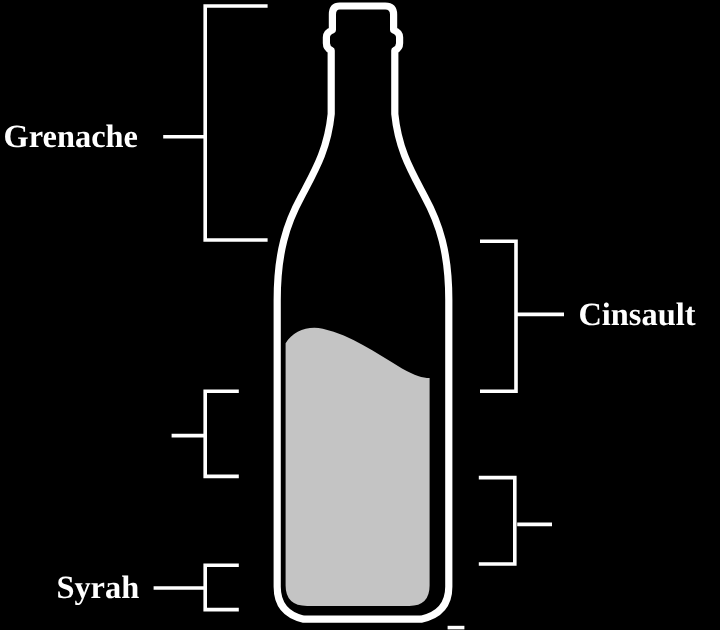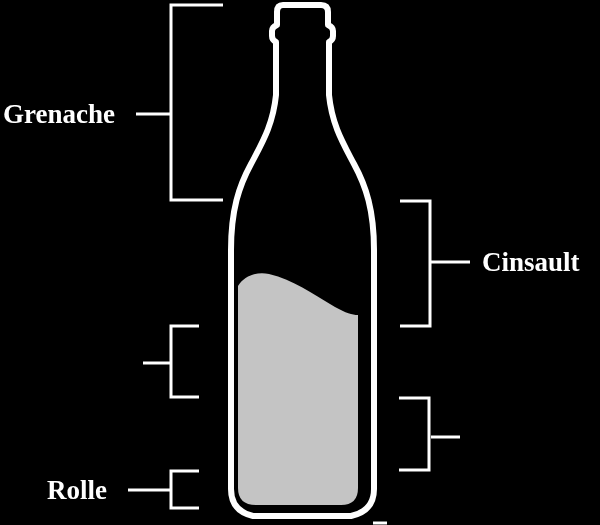--- a/index.html
+++ b/index.html
@@ -106,17 +106,17 @@
 
     <polyline class="callout" points="399,398 429,398 429,470 399,470"></polyline>
     <line class="callout" x1="431" y1="437" x2="460" y2="437"></line>
 
     <line class="callout" x1="373" y1="523" x2="387" y2="523"></line>
   </svg>
 
   <div class="variety-label lbl-grenache">Grenache</div>
 
 
-  <div class="variety-label lbl-rolle">Rolle</div>
+  <div class="variety-label lbl-rolle">Syrah</div>
 
   <div class="variety-label lbl-cinsault">Cinsault</div>
 
 </div>
 
 </body></html>

